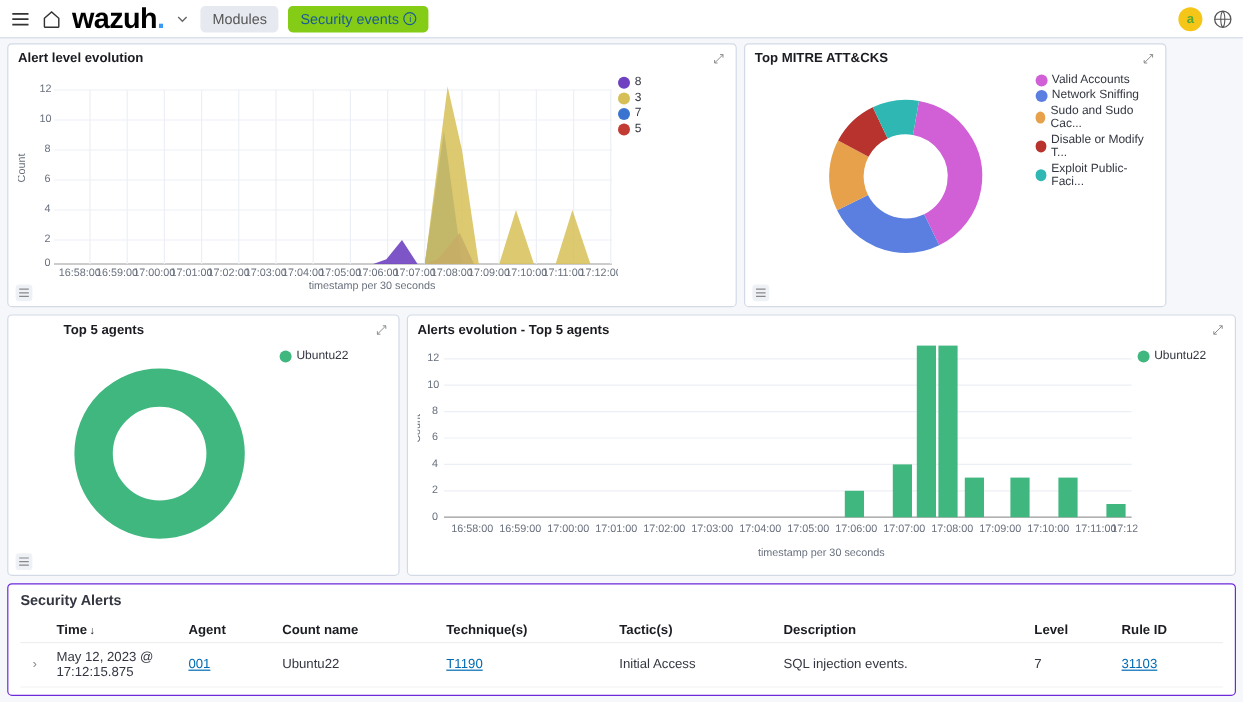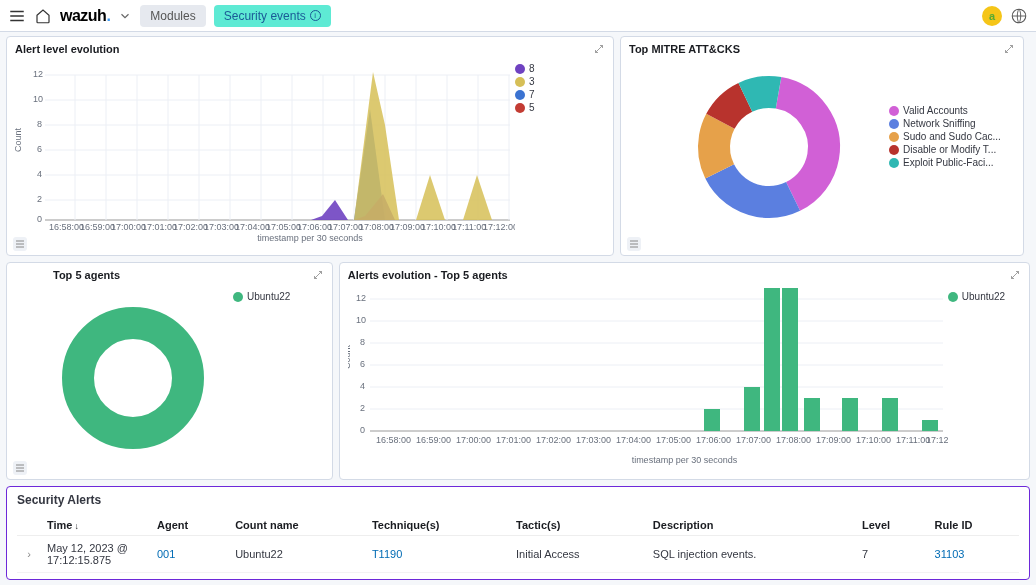--- a/index.html
+++ b/index.html
@@ -1,45 +1,45 @@
 <!DOCTYPE html>
 <html><head>
 <meta charset="utf-8">
 <style>
 * { box-sizing: border-box; margin: 0; padding: 0; font-family: -apple-system, BlinkMacSystemFont, "Segoe UI", Helvetica, Arial, sans-serif; }
 body { background: #f5f7fa; width: 1036px; height: 585px; overflow: hidden; font-size: 12px; color: #343741; }
 .topbar { height: 32px; background: #fff; border-bottom: 1px solid #d3dae6; display: flex; align-items: center; padding: 0 8px; gap: 8px; }
 .menu-icon { width: 18px; cursor: pointer; }
 .home-icon { width: 18px; cursor: pointer; }
-.logo { font-size: 16px; font-weight: 700; color: #000; letter-spacing: -0.5px; }
+.logo { font-size: 24px; font-weight: 700; color: #000; letter-spacing: -0.5px; }
 .logo .dot { color: #3b9af5; }
 .chev { width: 14px; cursor: pointer; color: #666;}
 .crumb { padding: 4px 10px; border-radius: 4px; font-size: 12px; cursor: pointer; }
 .crumb.inactive { background: #e6e9ef; color: #555; }
-.crumb.active { background: #5eead4; color: #1a5a96; display:flex; align-items:center; gap:4px;}
+.crumb.active { background: #84cc16; color: #1a5a96; display:flex; align-items:center; gap:4px;}
 .spacer { flex: 1; }
 .avatar { width: 20px; height: 20px; border-radius: 50%; background: #f5c518; color: #5a3; display: flex; align-items: center; justify-content: center; font-size: 11px; font-weight:600; cursor:pointer;}
 .globe-icon { width:18px; cursor:pointer; color:#555;}
 .content { padding: 4px 6px; display: flex; flex-direction: column; gap: 6px; }
 .row { display: flex; gap: 6px; }
 .panel { background: #fff; border: 1px solid #d3dae6; border-radius: 4px; position: relative; padding: 6px 8px; }
 .panel-title { font-size: 11px; font-weight: 700; color: #1a1c21; margin-bottom: 2px; }
 .expand-icon { position: absolute; top: 6px; right: 8px; width: 12px; color: #666; cursor:pointer; }
 .table-icon { position: absolute; bottom: 4px; left: 6px; width: 14px; color: #888; cursor:pointer; background:#eef1f6; border-radius:3px; padding:1px;}
 svg text { font-size: 9px; fill: #69707d; }
 .axis-label { font-size: 9px; fill: #69707d; }
 .legend { font-size: 10px; }
 .legend-item { display: flex; align-items: center; gap: 4px; margin-bottom: 2px; }
 .legend-sw { width: 10px; height: 10px; border-radius: 50%; }
 .table-panel { background:#fff; border:1px solid #6d28d9; border-radius:4px; padding:6px 10px; }
 .table-title { font-size:12px; font-weight:700; margin-bottom:8px;}
 table { width:100%; border-collapse:collapse; font-size:11px;}
 th { text-align:left; font-weight:600; padding:4px 6px; border-bottom:1px solid #eee; color:#1a1c21;}
 td { padding:6px 6px; border-bottom:1px solid #f3f3f3; color:#343741;}
-.link { color:#006bb4; cursor:pointer;}
+.link { color:#006bb4; cursor:pointer;text-decoration:underline;}
 .expand-row { width:20px; text-align:center; color:#888; cursor:pointer;}
 .sort-arrow { font-size:9px; margin-left:2px;}
 .info-circ { width:11px; height:11px; border:1px solid #1a5a96; border-radius:50%; display:inline-flex; align-items:center; justify-content:center; font-size:8px; color:#1a5a96;}
 </style>
 </head>
 <body>
 
 <div class="topbar">
   <svg class="menu-icon" viewBox="0 0 24 24">
       <path d="M3 6h18M3 12h18M3 18h18" stroke="#333" stroke-width="2" fill="none"></path>
@@ -158,37 +158,37 @@
               <span>5</span>
             </div>
       </div>
     </div>
     <div style="text-align:center; font-size:9px; color:#69707d; margin-top:-4px;">timestamp per 30 seconds</div>
     <svg class="table-icon" viewBox="0 0 24 24">
           <path d="M4 6h16M4 12h16M4 18h16" stroke="#888" stroke-width="2"></path>
         </svg>
   </div>
 
-  <div class="panel" style="width:404px; height:220px;">
+  <div class="panel" style="width:352px; height:220px;">
     <div class="panel-title">Top MITRE ATT&amp;CKS</div>
     <svg class="expand-icon" viewBox="0 0 24 24">
           <path d="M5 19L19 5M14 5h5v5M10 19H5v-5" stroke="#888" stroke-width="1.6" fill="none"></path>
         </svg>
     <div style="display:flex; height:180px;">
       <svg width="260" height="180" viewBox="0 0 260 180">
         <g transform="translate(140,90)">
 
           <circle r="55" fill="none" stroke="#d160d6" stroke-width="32" stroke-dasharray="138 345" transform="rotate(-80)"></circle>
           <circle r="55" fill="none" stroke="#5b7fe0" stroke-width="32" stroke-dasharray="86 345" stroke-dashoffset="-138" transform="rotate(-80)"></circle>
           <circle r="55" fill="none" stroke="#e6a14a" stroke-width="32" stroke-dasharray="52 345" stroke-dashoffset="-224" transform="rotate(-80)"></circle>
           <circle r="55" fill="none" stroke="#b8332d" stroke-width="32" stroke-dasharray="35 345" stroke-dashoffset="-276" transform="rotate(-80)"></circle>
           <circle r="55" fill="none" stroke="#2fb8b3" stroke-width="32" stroke-dasharray="34 345" stroke-dashoffset="-311" transform="rotate(-80)"></circle>
         </g>
       </svg>
-      <div class="legend" style="padding-top:4px;margin-top:44px;">
+      <div class="legend" style="padding-top:4px;">
         <div class="legend-item">
               <span class="legend-sw" style="background:#d160d6"></span>
               <span>Valid Accounts</span>
             </div>
         <div class="legend-item">
               <span class="legend-sw" style="background:#5b7fe0"></span>
               <span>Network Sniffing</span>
             </div>
         <div class="legend-item">
               <span class="legend-sw" style="background:#e6a14a"></span>

